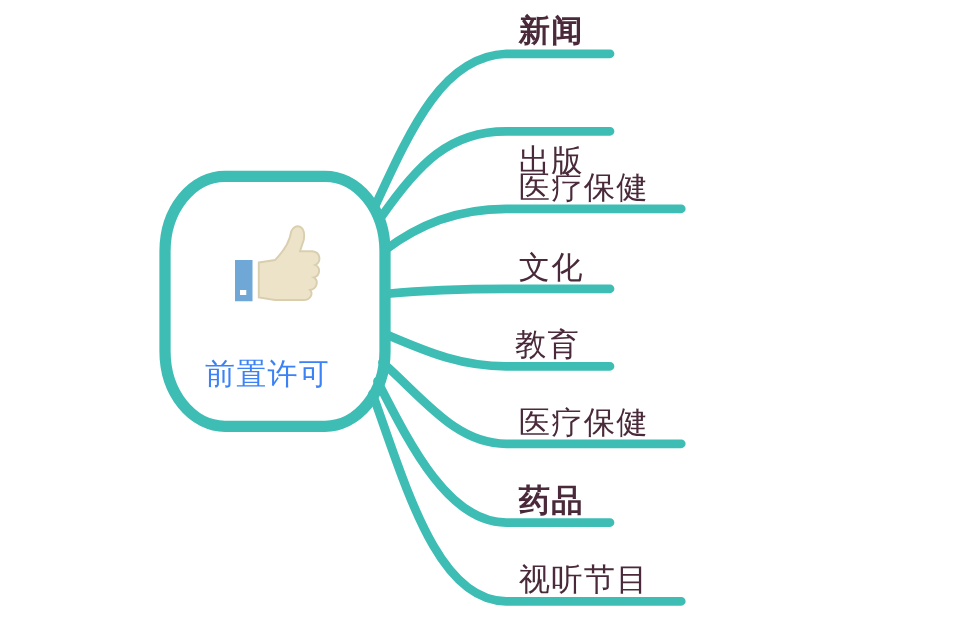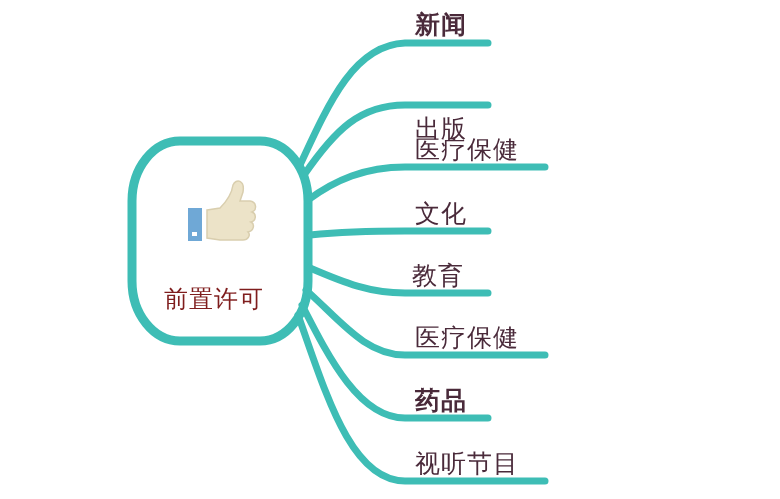--- a/index.html
+++ b/index.html
@@ -1,20 +1,20 @@
 <!DOCTYPE html>
 <html><head>
   <meta charset="utf-8">
   <style>
     html, body { margin: 0; padding: 0; background: #ffffff; }
     body { width: 780px; height: 499px; position: relative; overflow: hidden;
            font-family: "DejaVu Sans", "Liberation Sans", sans-serif; }
     svg.map { position: absolute; left: 0; top: 0; }
     .label { position: absolute; font-size: 25px; color: #4a2a3a; letter-spacing: 1px; white-space: nowrap; }
-    .root-label { position: absolute; font-size: 24px; color: #7f1d1d; letter-spacing: 1px; white-space: nowrap; }
+    .root-label { position: absolute; font-size: 24px; color: #3b82f6; letter-spacing: 1px; white-space: nowrap; }
   </style>
 </head>
 <body>
 
 <svg class="map" width="780" height="499" viewBox="0 0 780 499">
 
   <rect x="132" y="141" width="176" height="200" rx="48" ry="60" fill="#ffffff" stroke="#3ebdb5" stroke-width="9"></rect>
 
   <g fill="none" stroke="#3ebdb5" stroke-width="7" stroke-linecap="round">
     <path d="M300 165 C 330 100, 355 45, 405 43 L 488 43"></path>

